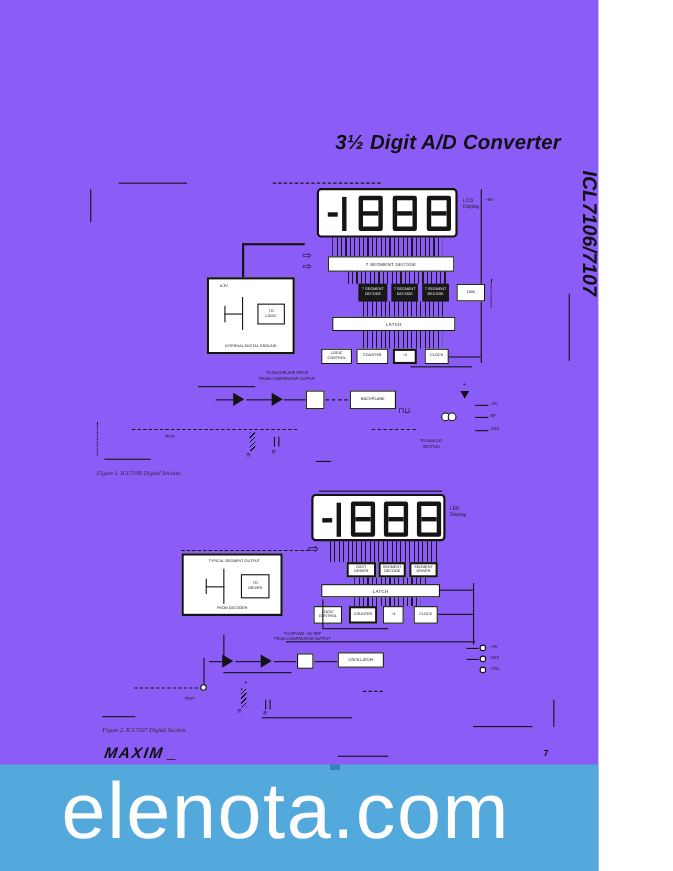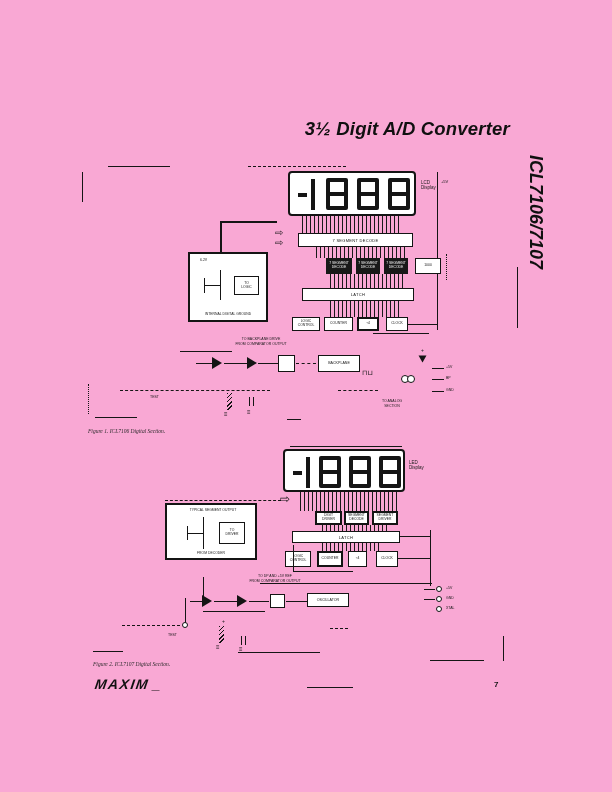--- a/index.html
+++ b/index.html
@@ -1,16 +1,16 @@
 <!DOCTYPE html>
 <html><head>
 <meta charset="utf-8">
 <style>
   html,body{margin:0;padding:0;background:#fff;}
-  .screen{position:relative;width:612px;height:792px;background:#f9a8d4;overflow:hidden;
+  .screen{position:relative;width:544px;height:792px;background:#8b5cf6;overflow:hidden;
           font-family:"Liberation Sans",sans-serif;color:#151515;}
   .abs{position:absolute;}
   .hl{position:absolute;background:#151515;height:1px;}
   .vl{position:absolute;background:#151515;width:1px;}
   .dash{position:absolute;border-top:1px dashed #151515;height:0;}
   .dashv{position:absolute;border-left:1px dotted #151515;width:0;}
   .box{position:absolute;border:1.6px solid #141414;background:#fff;box-sizing:border-box;}
   .bar{position:absolute;border:1.7px solid #141414;background:#fff;box-sizing:border-box;
        display:flex;align-items:center;justify-content:center;font-size:4px;letter-spacing:.3px;}
   .blk{position:absolute;border:1.6px solid #141414;background:#fff;box-sizing:border-box;
@@ -257,14 +257,18 @@
     <div class="vl" style="left:503px;top:636px;height:25px;"></div>
     <div class="cap" style="left:93px;top:661px;">Figure 2. ICL7107 Digital Section.</div>
   </div>
 
   <div class="logo">
     <span>MAXIM</span><span style="margin-left:4px;">_</span>
   </div>
   <div class="hl" style="left:307px;top:687px;width:46px;"></div>
   <div class="pagenum">7</div>
 
+  <div class="banner" style="background: rgb(84, 169, 220);">
+    <div class="notch" style="background: rgb(58, 127, 181);"></div>
+    <div class="banner-text" style="color: rgb(253, 253, 253);">elenota.com</div>
+  </div>
 
 </div>
 
 </body></html>

